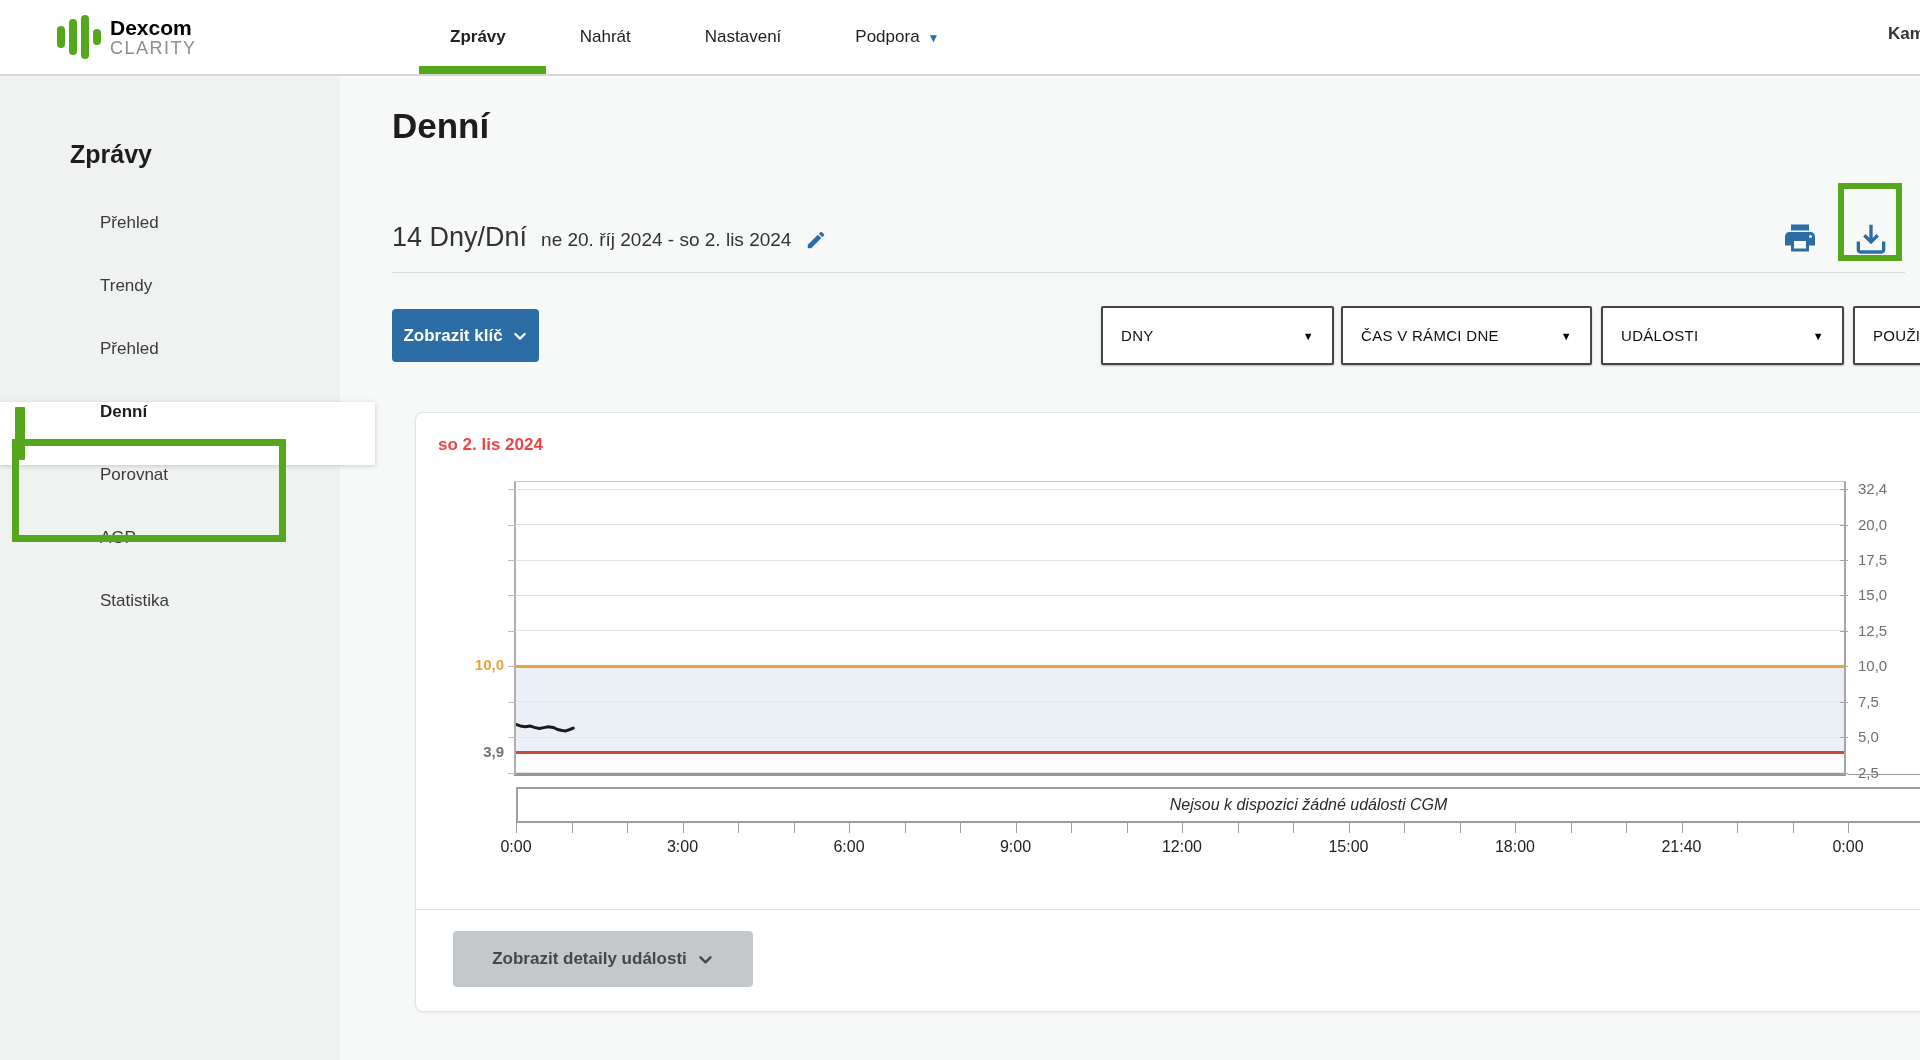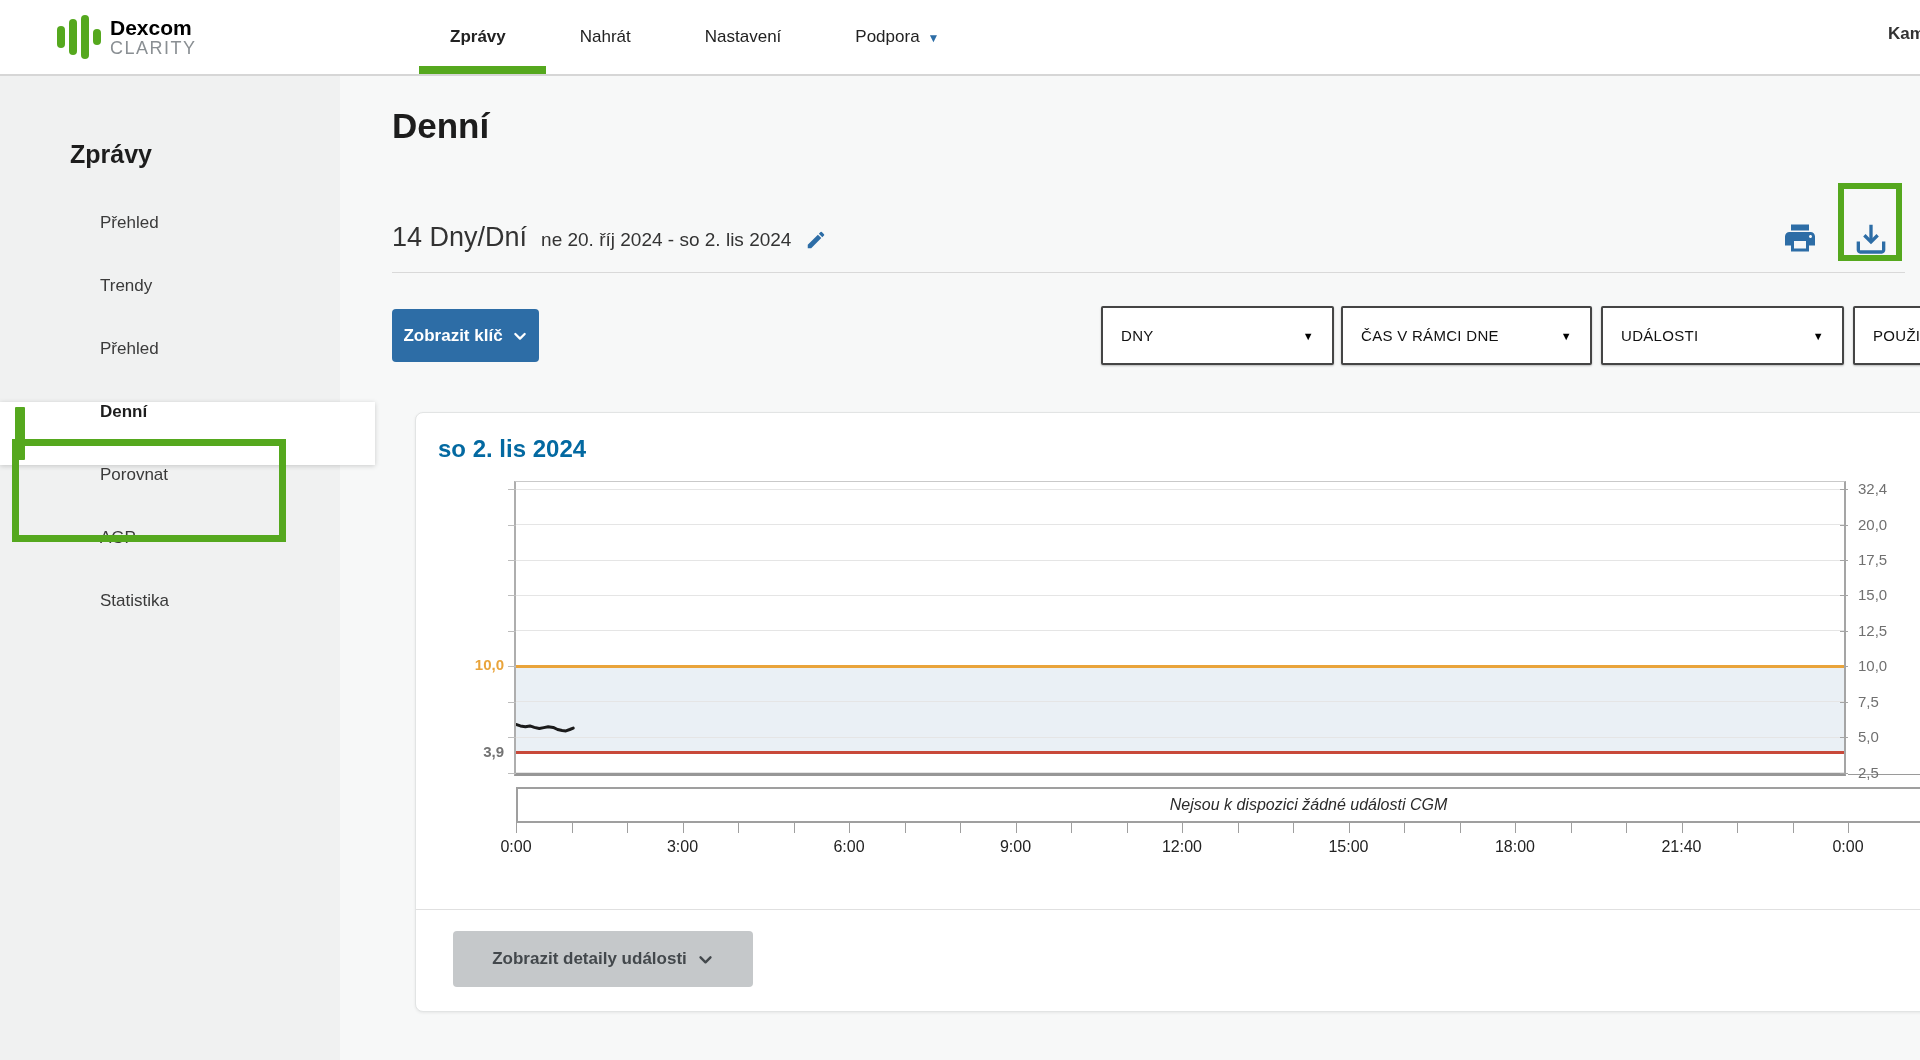--- a/index.html
+++ b/index.html
@@ -55,21 +55,21 @@
             color:#111; box-shadow:0 1px 2px rgba(0,0,0,0.25); cursor:pointer; letter-spacing:0.3px; }
   .filter .tri { position:absolute; right:18px; font-size:11px; color:#000; }
   .f1 { left:761px;  width:233px; }
   .f2 { left:1001px; width:251px; }
   .f3 { left:1261px; width:243px; }
   .f4 { left:1513px; width:260px; }
 
   
   .card { position:absolute; left:75px; top:336px; width:1560px; height:600px; background:#fff;
           border:1px solid #e2e4e4; border-radius:8px; box-shadow:0 1px 3px rgba(0,0,0,0.07); }
-  .chart-title { position:absolute; left:22px; top:22px; font-size:24px; font-weight:bold; color:#0369a1; }
+  .chart-title { position:absolute; left:22px; top:22px; font-size:17px; font-weight:bold; color:#ef4444; }
   .plot { position:absolute; left:98px; top:68px; width:1332px; height:295px;
           border-top:1px solid #c9c9c9; border-left:2px solid #aeaeae; border-right:2px solid #a5a5a5;
           border-bottom:3px solid #979797; }
   .gridline { position:absolute; left:0; right:0; height:1px; background:#e5e5e5; }
   .band { position:absolute; left:0; right:0; background:rgba(205,219,231,0.42); }
   .thresh { position:absolute; left:0; right:0; height:3px; }
   .ylab-r { position:absolute; left:1342px; width:50px; font-size:15px; color:#707070; }
   .ytick-r { position:absolute; left:1324px; width:8px; height:1px; background:#a5a5a5; }
   .ytick-l { position:absolute; left:-8px; width:8px; height:1px; background:#bdbdbd; }
   .ylab-l { position:absolute; width:46px; left:-58px; text-align:right; font-size:15px; font-weight:bold; }

